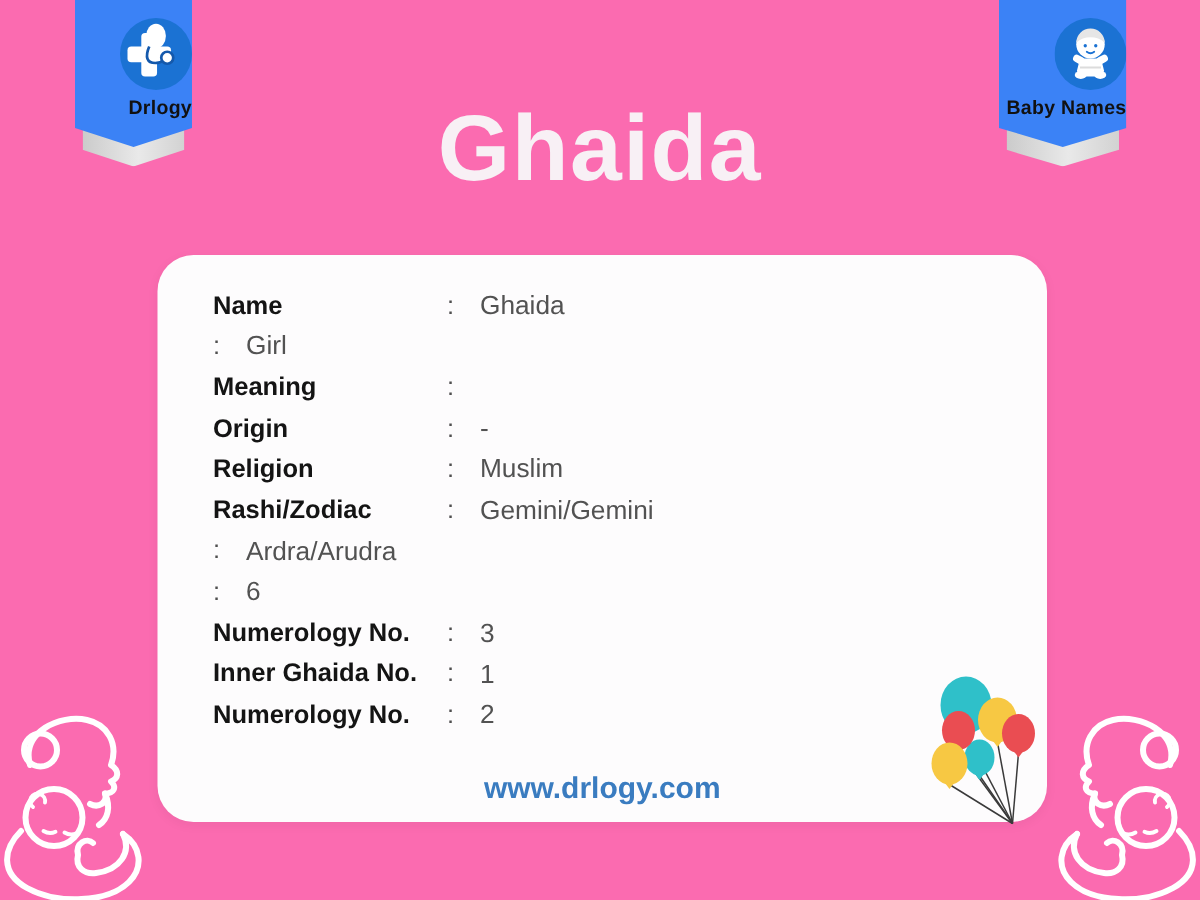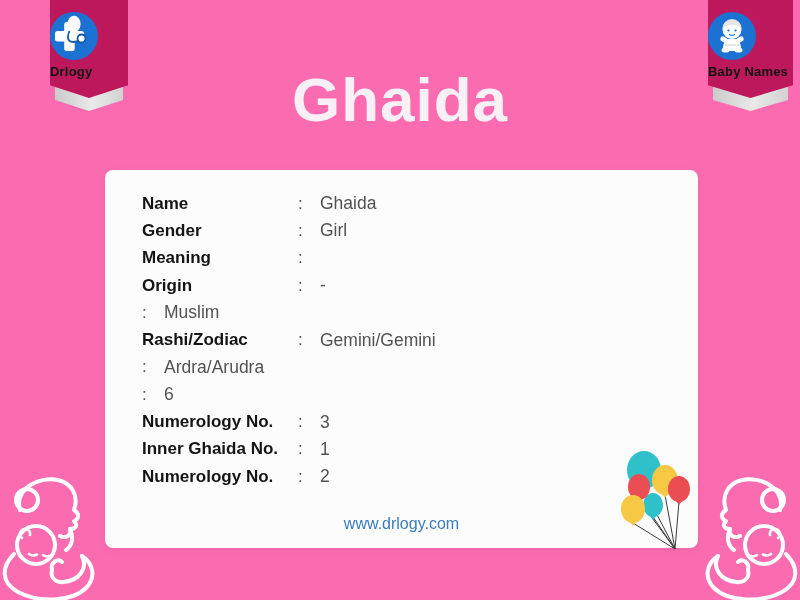--- a/index.html
+++ b/index.html
@@ -5,54 +5,54 @@
   html,body{margin:0;padding:0;}
   body{
     width:800px;height:600px;position:relative;overflow:hidden;
     background:var(--bg,#fb6bb0);
     font-family:"Liberation Sans","DejaVu Sans",sans-serif;
   }
 
   
   .badge{position:absolute;top:0;}
   .badge-left{left:50px;width:78px;}
-  .badge-right{left:708px;width:85px;}
+  .badge-right{left:666px;width:85px;}
   .badge .fold{
     position:absolute;top:0;left:5px;right:5px;height:111px;
     background:linear-gradient(90deg,#cbcbcb,#e9e9e9 55%,#d2d2d2);
     clip-path:polygon(0 0,100% 0,100% 90%,50% 100%,0 90%);
   }
   .badge .panel{
-    position:relative;height:98px;background:#be185d;
+    position:relative;height:98px;background:#3b82f6;
     clip-path:polygon(0 0,100% 0,100% 87%,50% 100%,0 87%);
-    display:flex;flex-direction:column;align-items:flex-start;
+    display:flex;flex-direction:column;align-items:flex-end;
   }
   .icon-circle{width:48px;height:48px;margin-top:12px;}
   .badge-label{margin-top:4px;font-size:13px;font-weight:bold;color:#111;letter-spacing:.2px;}
 
   
   .title{
     position:absolute;top:58px;left:0;width:100%;margin:0;
     text-align:center;font-size:62px;line-height:84px;font-weight:bold;
     color:#f8f0f5;letter-spacing:1px;
   }
 
   
   .card{
     position:absolute;left:105px;top:170px;width:593px;height:378px;
-    background:#fdfcfd;border-radius:8px;box-shadow:0 2px 8px rgba(0,0,0,.05);
+    background:#fdfcfd;border-radius:24px;box-shadow:0 2px 8px rgba(0,0,0,.05);
   }
   .rows{position:absolute;left:37px;top:20px;}
   .row{display:flex;align-items:center;height:27.3px;}
   .row .lbl{width:156px;font-size:17px;font-weight:bold;color:#141414;white-space:nowrap;}
   .row .sep{width:22px;font-size:17px;color:#4f4f4f;}
   .row .val{font-size:17.5px;color:#525252;white-space:nowrap;}
   .site{
     position:absolute;left:0;top:345px;width:100%;text-align:center;
-    font-size:16px;color:var(--link,#3a7cc0);cursor:pointer;
+    font-size:20px;color:var(--link,#3a7cc0);cursor:pointer;font-weight:bold;
   }
 
   
   .balloons{position:absolute;left:598px;top:438px;}
   .art{position:absolute;top:470px;}
   .art-left{left:0;}
   .art-right{left:660px;transform:scaleX(-1);}
   .art path,.art circle{fill:none;stroke:#ffffff;stroke-width:4;stroke-linecap:round;stroke-linejoin:round;}
   .art .thin{stroke-width:2.6;}
 </style>
@@ -102,34 +102,34 @@
 <h1 class="title">Ghaida</h1>
 
 <div class="card">
   <div class="rows">
     <div class="row">
       <span class="lbl">Name</span>
       <span class="sep">:</span>
       <span class="val">Ghaida</span>
     </div>
     <div class="row">
-      <span class="lbl">Gender</span>
       <span class="sep">:</span>
       <span class="val">Girl</span>
     </div>
     <div class="row">
       <span class="lbl">Meaning</span>
       <span class="sep">:</span>
     </div>
     <div class="row">
       <span class="lbl">Origin</span>
       <span class="sep">:</span>
       <span class="val">-</span>
     </div>
     <div class="row">
+      <span class="lbl">Religion</span>
       <span class="sep">:</span>
       <span class="val">Muslim</span>
     </div>
     <div class="row">
       <span class="lbl">Rashi/Zodiac</span>
       <span class="sep">:</span>
       <span class="val">Gemini/Gemini</span>
     </div>
     <div class="row">
       <span class="sep">:</span>

